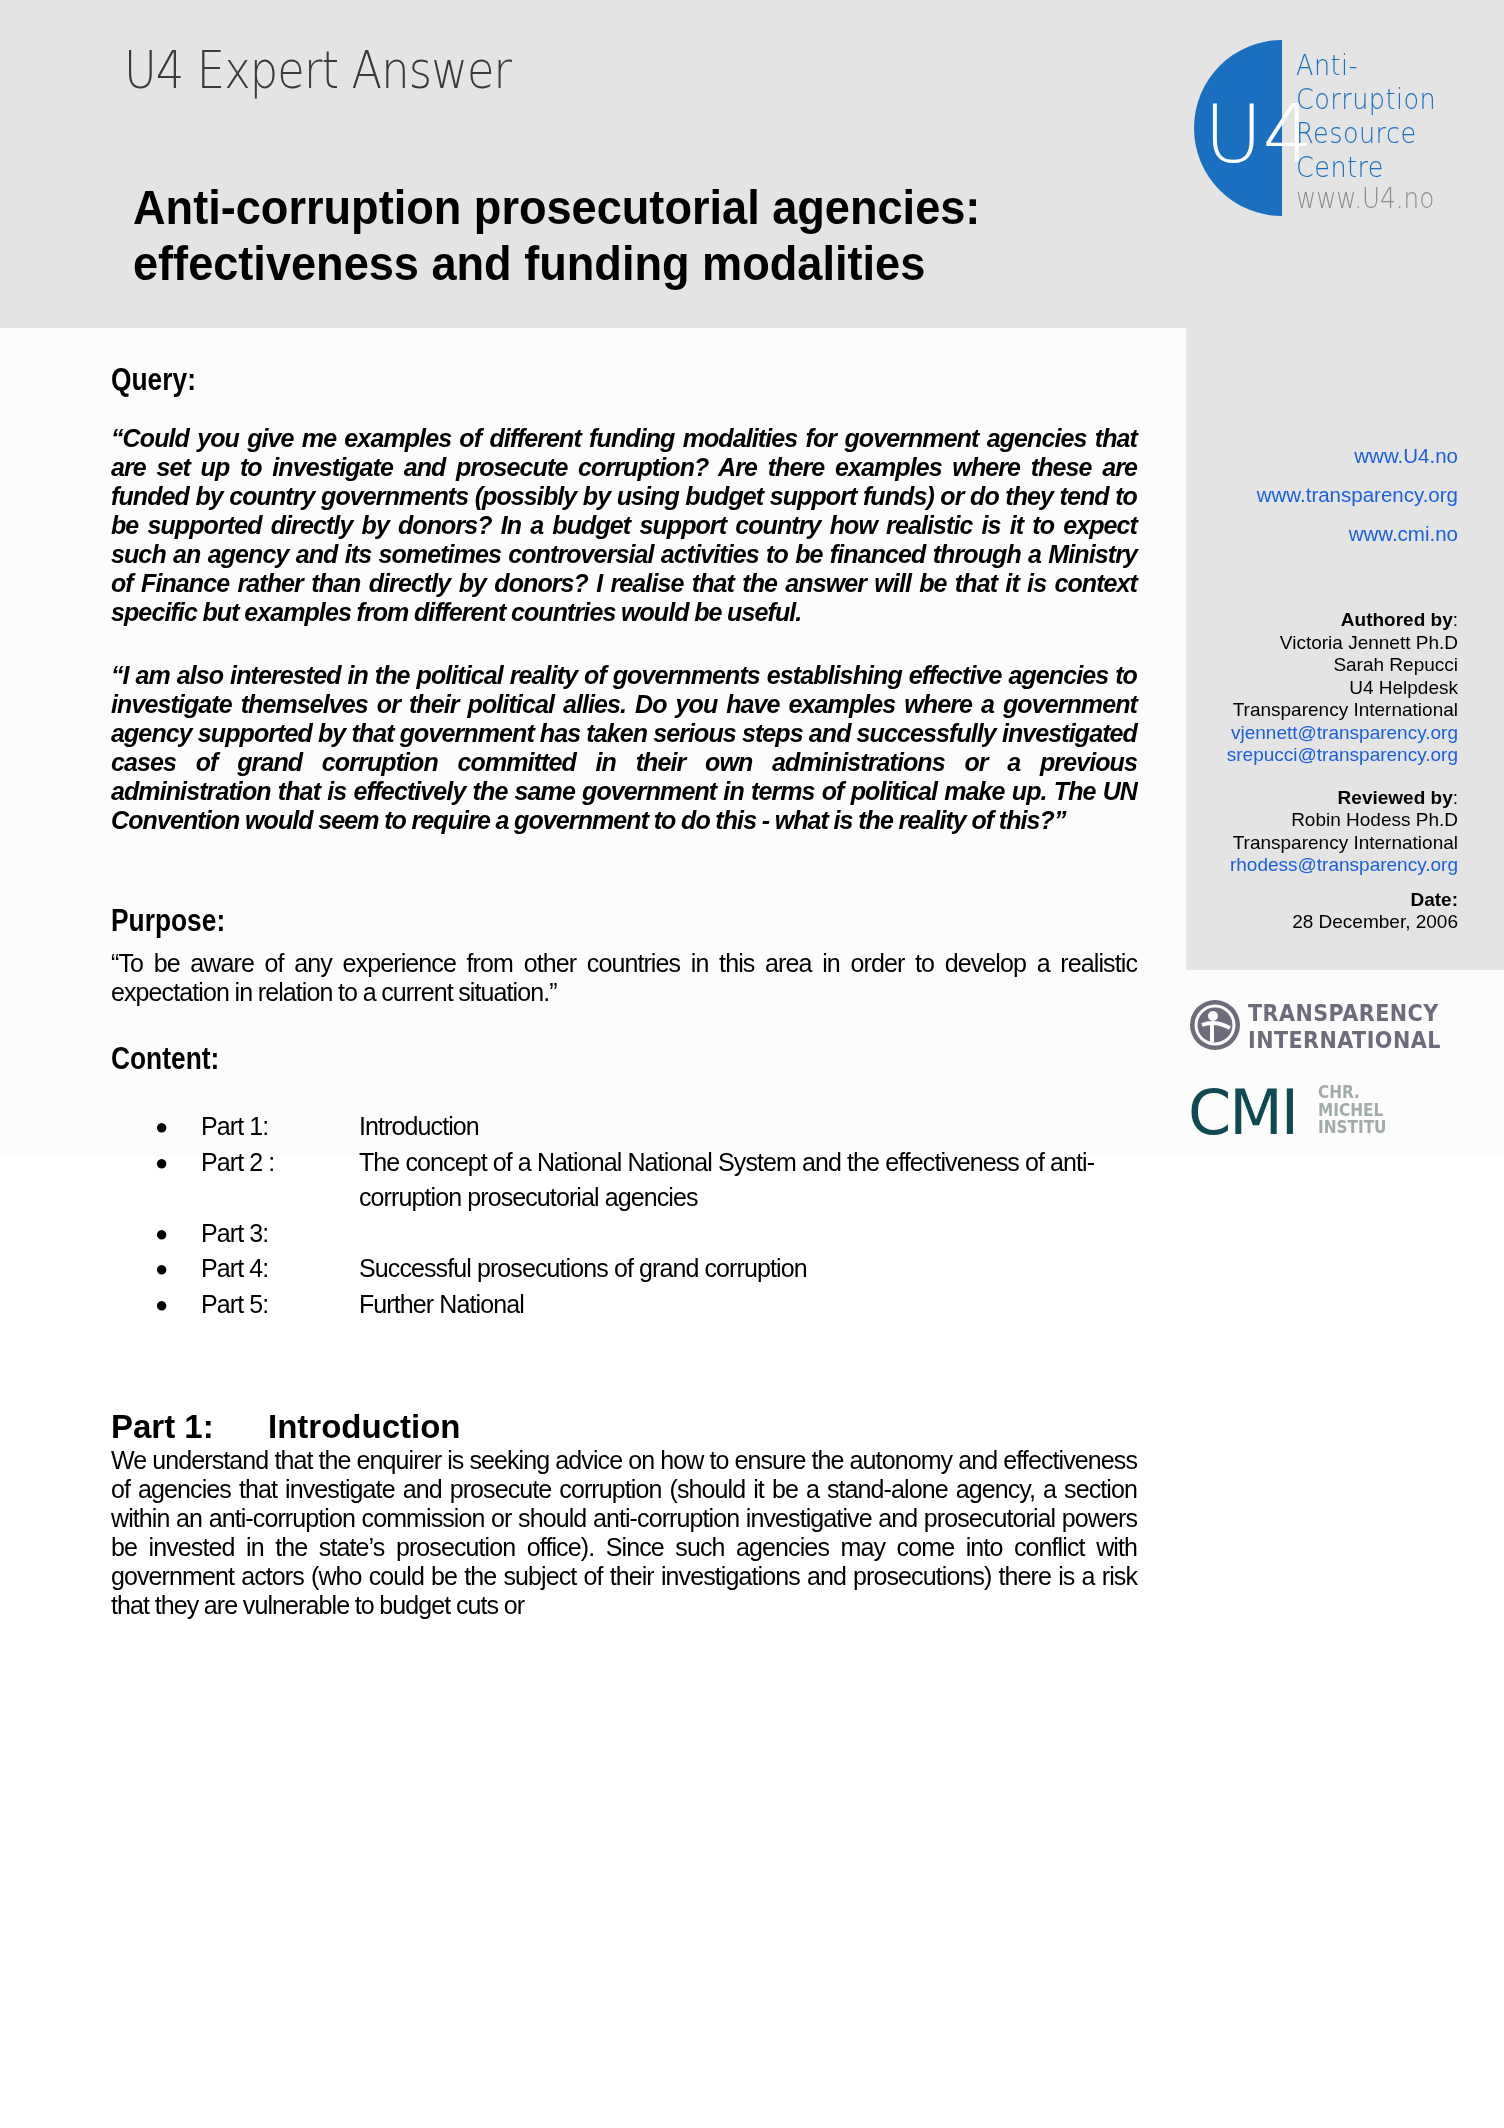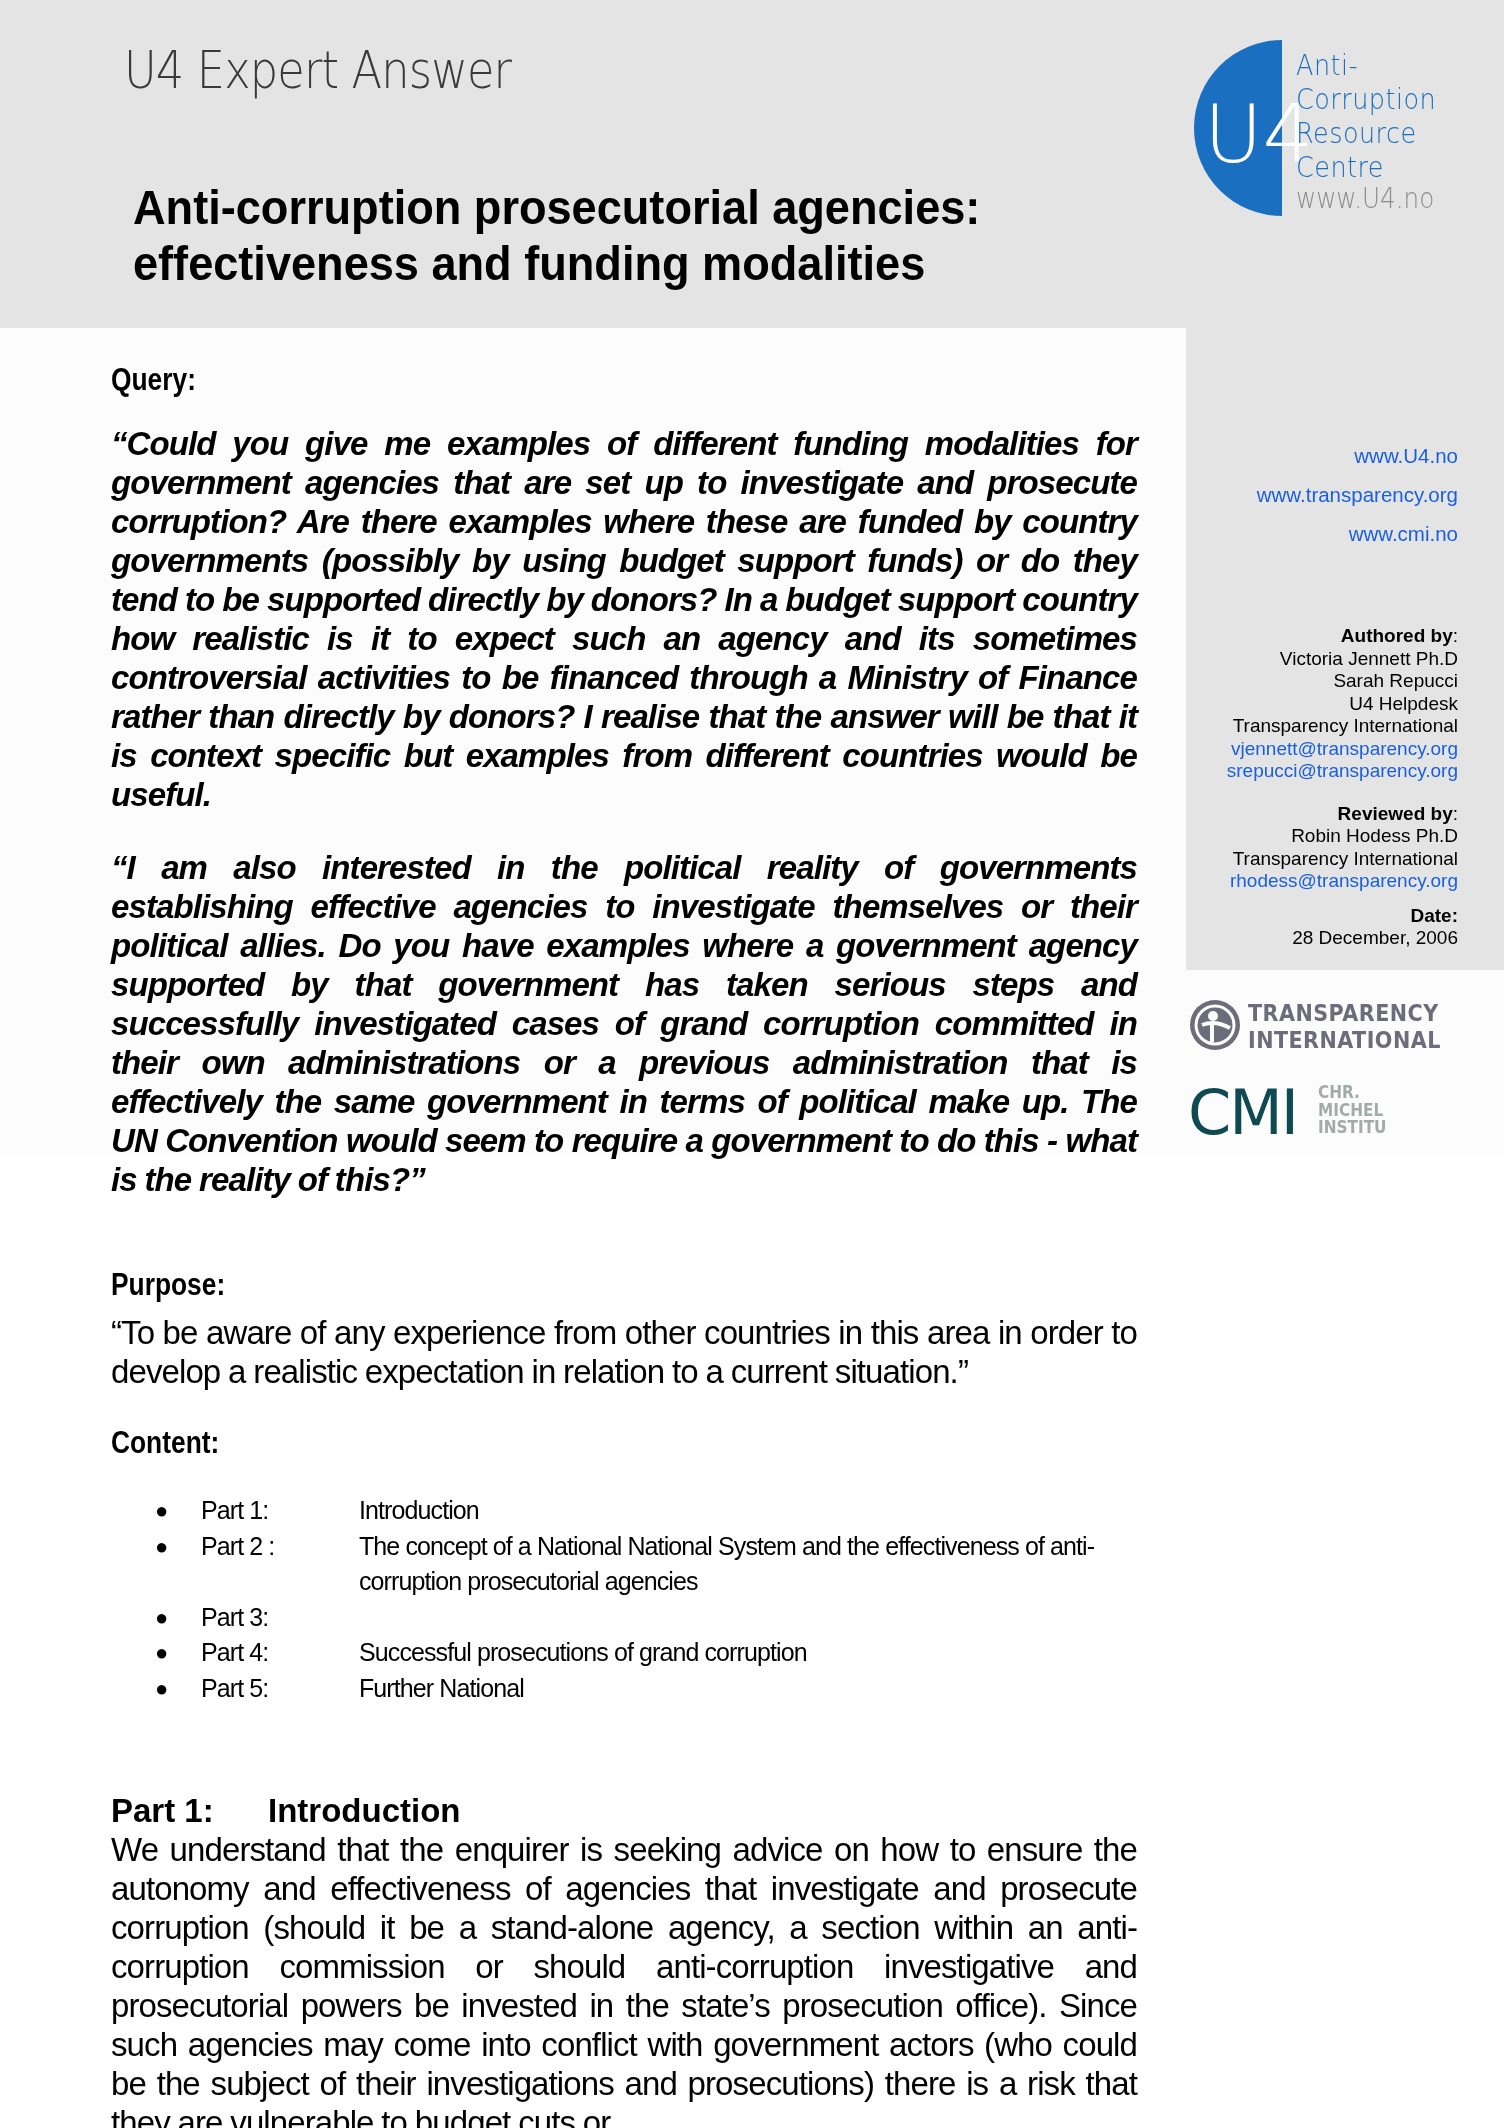--- a/index.html
+++ b/index.html
@@ -15,36 +15,36 @@
   .doc-title { position: absolute; left: 133px; top: 180px; width: 1050px; font-weight: bold; font-size: 48px; line-height: 56px; transform: scaleX(0.94); transform-origin: left top; }
 
   
   .u4-logo { position: absolute; left: 1194px; top: 40px; width: 300px; height: 190px; }
   .u4-disc { position: absolute; left: 0; top: 0; width: 176px; height: 176px; }
   .u4-text { position: absolute; left: 102px; top: 8px; font-family: "DejaVu Sans", sans-serif; font-size: 29px; line-height: 34px; color: #1a6fc1; font-weight: 300; letter-spacing: 0.5px; transform: scaleX(0.88); transform-origin: left top; }
   .u4-url { position: absolute; left: 102px; top: 142px; font-family: "DejaVu Sans", sans-serif; font-size: 28px; color: #8c8c8c; font-weight: 200; transform: scaleX(0.88); transform-origin: left top; }
 
   .main { position: absolute; left: 111px; top: 362px; width: 1026px; }
   .h2 { font-weight: bold; font-size: 31px; transform: scaleX(0.85); transform-origin: left top; white-space: nowrap; }
-  .para { font-size: 33px; line-height: 39px; text-align: justify; letter-spacing: -0.9px; word-spacing: -0.5px; }
+  .para { font-size: 25px; line-height: 29px; text-align: justify; letter-spacing: -0.9px; word-spacing: -0.5px; }
   .para.query { font-weight: bold; font-style: italic; }
 
   .content-list { list-style: none; margin-top: 32px; margin-left: 44px; }
   .content-list li { display: flex; font-size: 25px; line-height: 35.5px; letter-spacing: -0.9px; }
   .bullet { width: 46px; font-size: 22px; }
   .part-label { width: 158px; }
   .part-text { width: 760px; }
 
   .section-title { font-weight: bold; font-size: 33px; display: flex; white-space: nowrap; }
   .section-title span:first-child { width: 157px; }
 
   .sidebar { position: absolute; left: 1186px; top: 436px; width: 272px; text-align: right; font-size: 19px; }
   .sidebar a { color: #1a5fe0; text-decoration: none; display: block; }
   .site-link { font-size: 20.5px; line-height: 39px; }
-  .side-block { margin-top: 72px; line-height: 22.5px; }
+  .side-block { margin-top: 56px; line-height: 22.5px; }
   .side-label { font-weight: bold; }
   .side-gap { margin-top: 20px; margin-left: 16px; }
 
   .ti-logo { position: absolute; left: 1188px; top: 998px; width: 270px; height: 60px; }
   .ti-text { position: absolute; left: 60px; top: 2px; font-family: "DejaVu Sans", sans-serif; font-weight: bold; font-size: 23px; line-height: 27px; color: #6c6c7a; transform: scaleX(0.9); transform-origin: left top; letter-spacing: 0.5px; }
   .cmi-logo { position: absolute; left: 1188px; top: 1084px; width: 230px; height: 60px; }
   .cmi-big { position: absolute; left: 0; top: -8px; font-family: "DejaVu Sans", sans-serif; font-weight: normal; font-size: 62px; color: #0f4a52; letter-spacing: -2px; }
   .cmi-small { position: absolute; left: 130px; top: 0; font-family: "DejaVu Sans", sans-serif; font-size: 17px; line-height: 17.5px; color: #a2aca7; font-weight: bold; transform: scaleX(0.9); transform-origin: left top; }
 </style>
 </head>

